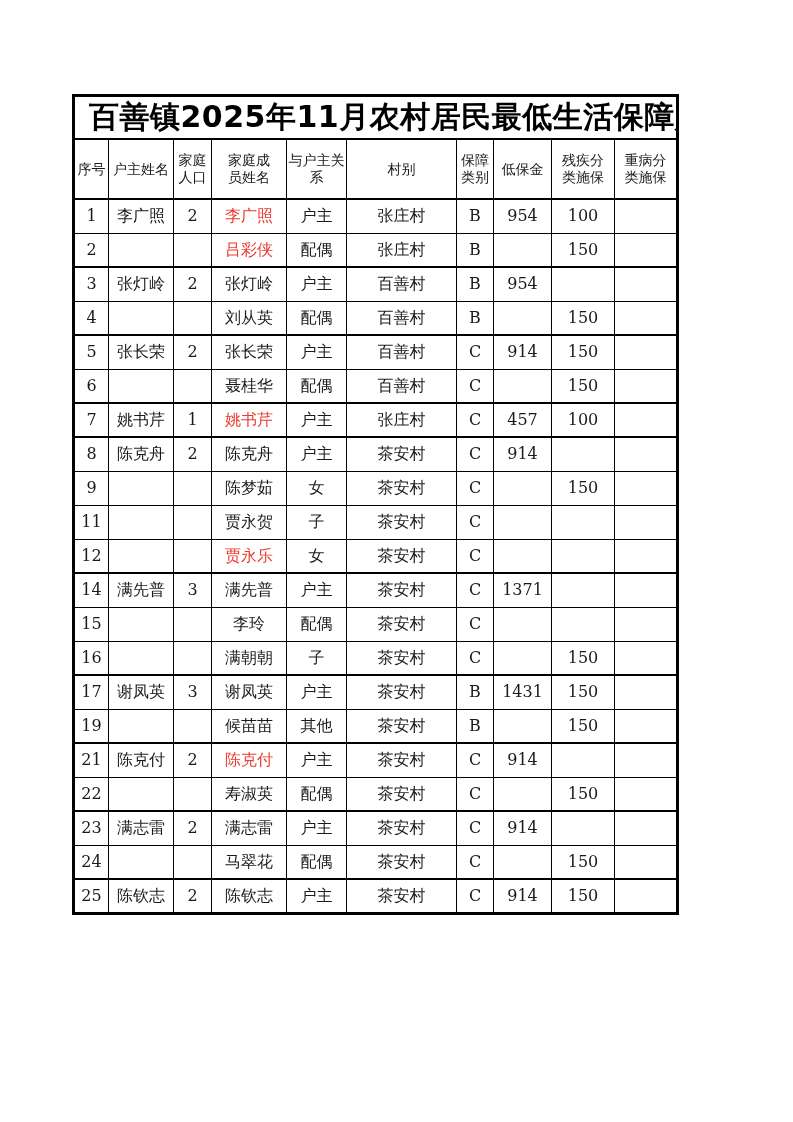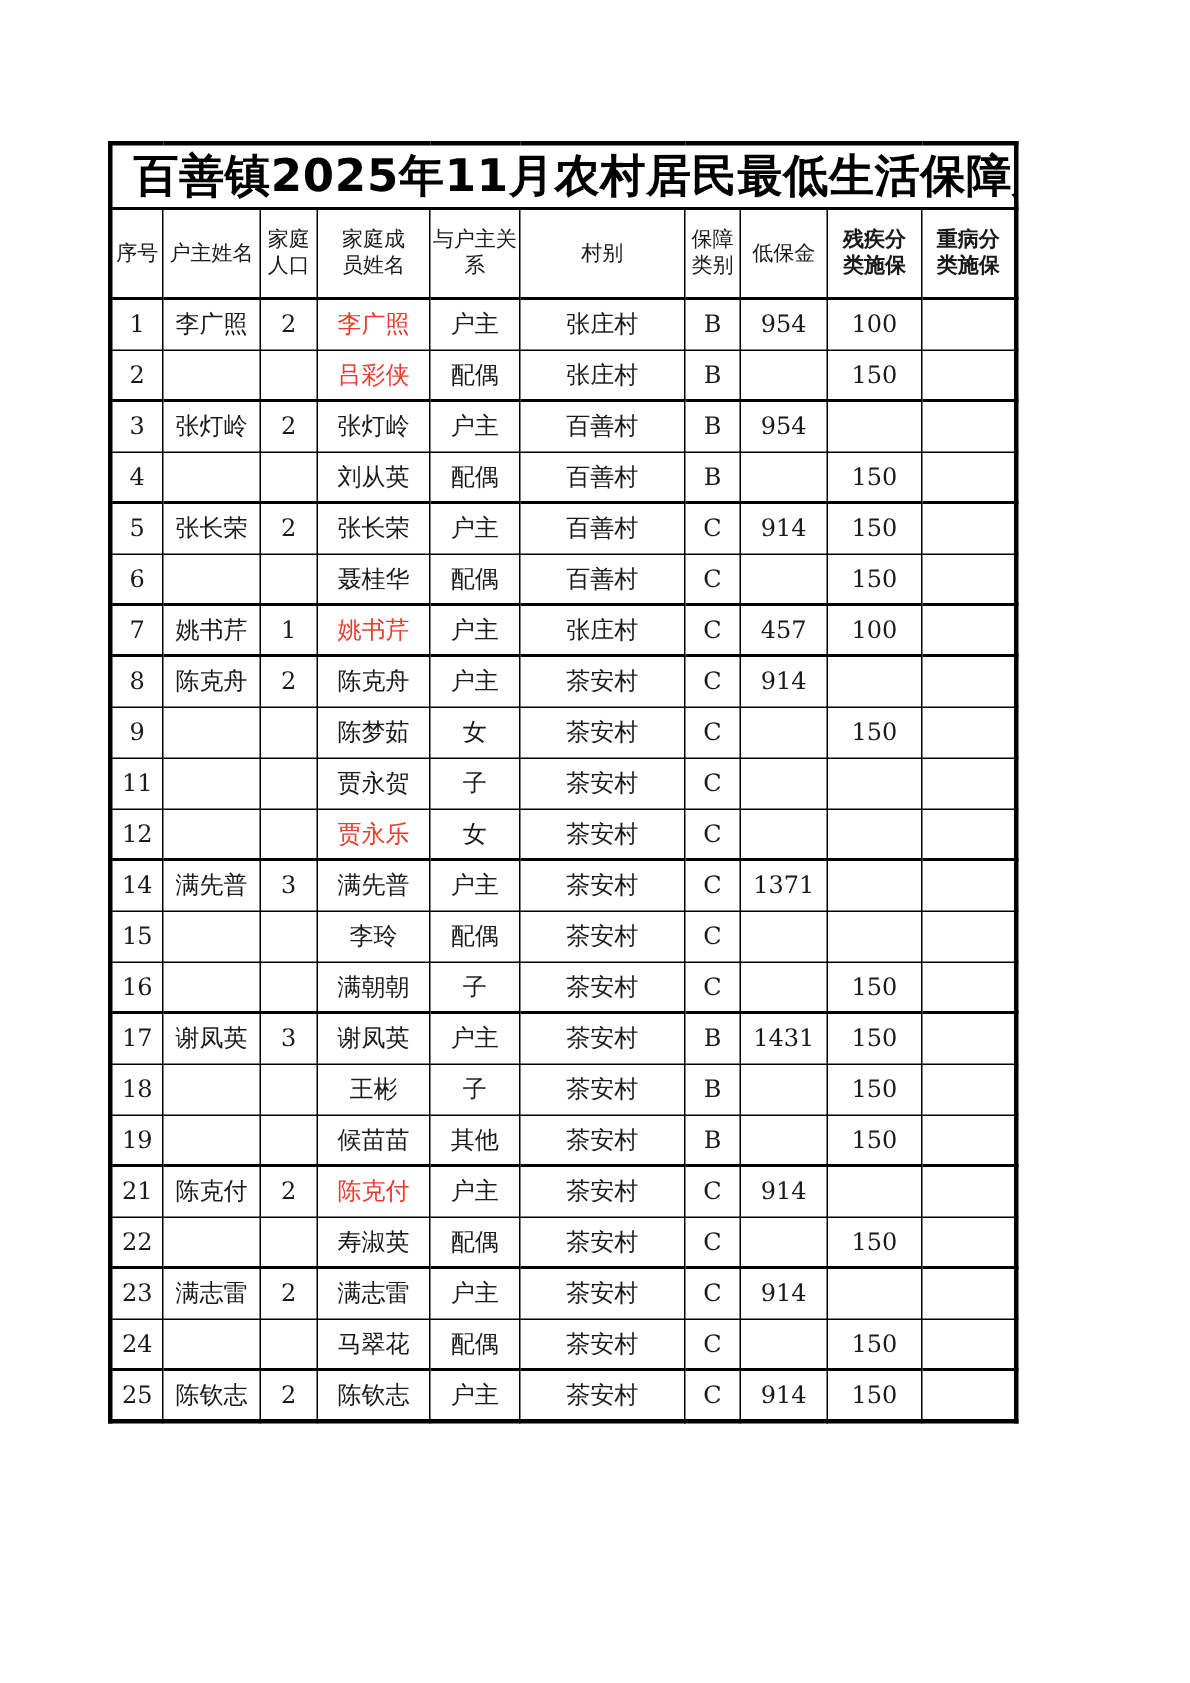--- a/index.html
+++ b/index.html
@@ -38,21 +38,21 @@
     font-weight:bold;font-size:30px;letter-spacing:0.5px;color:#000;
   }
   .header-row th{
     height:38px;font-size:14px;font-weight:normal;line-height:17px;
     border-bottom:2px solid var(--border);
     word-break:break-all;padding:0 2px;
   }
   .header-row th:nth-child(4){padding:12px 11px;}
   .header-row th:nth-child(5){padding:0 1px;}
   .header-row th:nth-child(9),
-  .header-row th:nth-child(10){padding:0 6px;font-weight:bold;}
+  .header-row th:nth-child(10){padding:0 6px;}
   tbody td{
     height:34px;font-size:16px;line-height:1;
   }
   tr.group-start td{border-top:2px solid var(--border);}
   td.red{color:var(--red);}
 </style>
 </head>
 <body>
 
 <div class="page">
@@ -263,32 +263,20 @@
           <td>3</td>
           <td>谢凤英</td>
           <td>户主</td>
           <td>茶安村</td>
           <td>B</td>
           <td>1431</td>
           <td>150</td>
           <td></td>
         </tr>
         <tr>
-          <td>18</td>
-          <td></td>
-          <td></td>
-          <td>王彬</td>
-          <td>子</td>
-          <td>茶安村</td>
-          <td>B</td>
-          <td></td>
-          <td>150</td>
-          <td></td>
-        </tr>
-        <tr>
           <td>19</td>
           <td></td>
           <td></td>
           <td>候苗苗</td>
           <td>其他</td>
           <td>茶安村</td>
           <td>B</td>
           <td></td>
           <td>150</td>
           <td></td>

